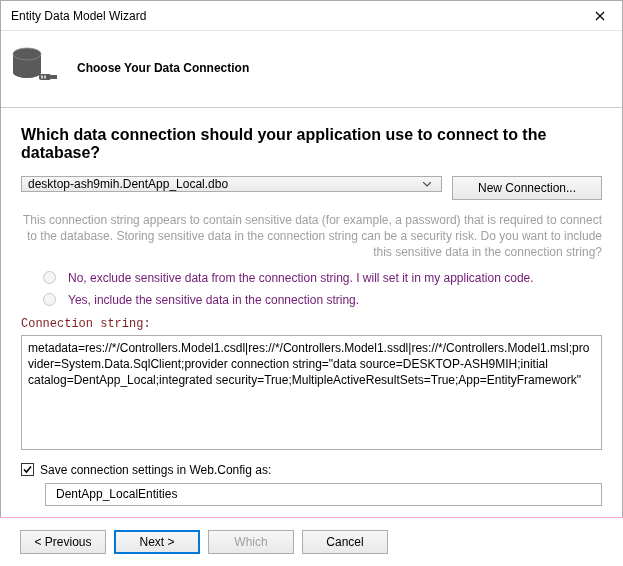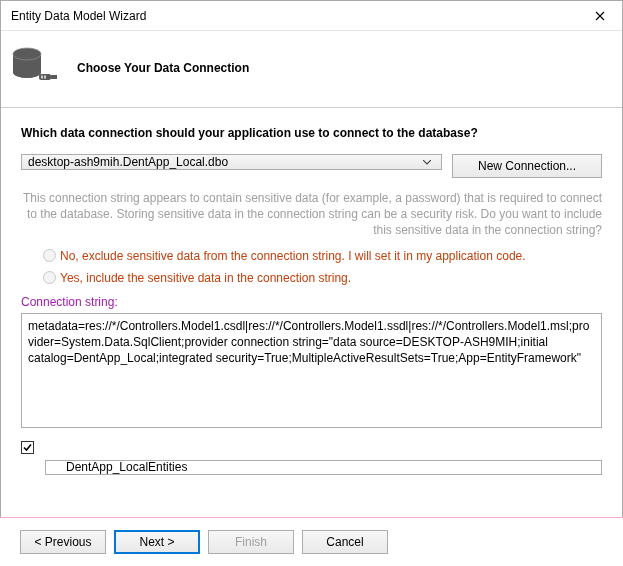--- a/index.html
+++ b/index.html
@@ -6,36 +6,36 @@
     body { font-family: "Segoe UI", Tahoma, sans-serif; font-size: 12px; background: #fff; width: 623px; height: 566px; overflow: hidden; border: 1px solid #aaa; }
     .titlebar { height: 30px; display: flex; align-items: center; padding: 0 0 0 10px; background: #fff; border-bottom: 1px solid #e5e5e5; }
     .titlebar .title { flex: 1; font-size: 12px; color: #000; }
     .titlebar .close { width: 45px; height: 30px; display: flex; align-items: center; justify-content: center; cursor: pointer; }
     .titlebar .close svg { width: 10px; height: 10px; }
     .header { display: flex; align-items: center; padding: 12px 20px 14px 4px; }
     .header .icon-wrap { width: 60px; height: 50px; display: flex; align-items: center; justify-content: center; margin-right: 12px; }
     .header h1 { font-size: 12px; font-weight: bold; color: #000; }
     .divider { height: 1px; background: #ccc; margin: 0; }
     .content { padding: 18px 20px 10px 20px; }
-    .question { font-size: 12px; font-weight: bold; color: #000; margin-bottom: 14px; }
+    .question { font-size: 16px; font-weight: bold; color: #000; margin-bottom: 14px; }
     .row-conn { display: flex; gap: 10px; margin-bottom: 12px; }
     .combo { flex: 1; height: 16px; display: flex; align-items: center; border: 1px solid #adadad; background: linear-gradient(#f7f7f7, #e9e9e9); padding: 0 6px; cursor: default; position: relative; }
     .combo-text { flex: 1; font-size: 12px; color: #000; }
     .combo-arrow { width: 16px; display: flex; align-items: center; justify-content: center; }
     .btn-newconn { width: 150px; height: 24px; border: 1px solid #adadad; background: linear-gradient(#f7f7f7, #e9e9e9); font-size: 12px; cursor: pointer; }
     .info { font-size: 12px; color: #a0a0a0; line-height: 1.35; margin-bottom: 10px; text-align: right; }
     .radio-group { padding-left: 22px; margin-bottom: 10px; }
-    .radio-item { display: flex; align-items: center; gap: 4px; margin-bottom: 8px; color: #c2410c; font-size: 12px; }
+    .radio-item { display: flex; align-items: center; gap: 12px; margin-bottom: 8px; color: #701a75; font-size: 12px; }
     .radio-circle { width: 13px; height: 13px; border: 1px solid #c8c8c8; border-radius: 50%; background: #f4f4f4; }
-    .label-cs { font-size: 12px; color: #a21caf; margin-bottom: 4px; display: block; }
+    .label-cs { font-size: 12px; color: #7f1d1d; margin-bottom: 4px; display: block; font-family: Liberation Mono, monospace; }
     .conn-string-box { width: 100%; height: 115px; border: 1px solid #adadad; background: #fff; padding: 4px 6px; font-size: 12px; color: #000; line-height: 1.35; overflow-y: scroll; font-family: "Segoe UI", Tahoma, sans-serif; resize: none; }
     .save-row { display: flex; align-items: center; gap: 6px; margin-top: 10px; margin-bottom: 6px; }
     .checkbox { width: 13px; height: 13px; border: 1px solid #333; background: #fff; display: flex; align-items: center; justify-content: center; cursor: pointer; }
     .checkbox svg { width: 11px; height: 11px; }
-    .conn-name { margin-left: 24px; width: calc(100% - 24px); height: 15px; border: 1px solid #adadad; padding: 0 20px; font-size: 12px; font-family: inherit; }
+    .conn-name { margin-left: 24px; width: calc(100% - 24px); height: 23px; border: 1px solid #adadad; padding: 0 10px; font-size: 12px; font-family: inherit; }
     .footer { position: absolute; bottom: 0; left: 0; right: 0; border-top: 1px solid #f9a8d4; padding: 12px 20px; display: flex; justify-content: flex-start; gap: 8px; background: #fff; }
     .footer button { width: 86px; height: 24px; border: 1px solid #adadad; background: linear-gradient(#f7f7f7, #e9e9e9); font-size: 12px; cursor: pointer; font-family: inherit; }
     .footer button.primary { border: 2px solid #0078d7; }
     .footer button:disabled { color: #a0a0a0; cursor: default; }
   </style>
 </head>
 <body>
 
 <div class="titlebar">
   <span class="title">Entity Data Model Wizard</span>
@@ -94,22 +94,23 @@
 
   <label class="label-cs">Connection string:</label>
   <textarea class="conn-string-box" readonly="" style="">metadata=res://*/Controllers.Model1.csdl|res://*/Controllers.Model1.ssdl|res://*/Controllers.Model1.msl;provider=System.Data.SqlClient;provider connection string="data source=DESKTOP-ASH9MIH;initial catalog=DentApp_Local;integrated security=True;MultipleActiveResultSets=True;App=EntityFramework"</textarea>
 
   <div class="save-row">
     <div class="checkbox">
       <svg viewBox="0 0 11 11">
           <path d="M2 5.5 L4.5 8 L9 2.5" fill="none" stroke="#000" stroke-width="1.6"></path>
         </svg>
     </div>
+    <span>Save connection settings in Web.Config as:</span>
   </div>
   <input class="conn-name" type="text" value="DentApp_LocalEntities" style="">
 </div>
 
 <div class="footer">
   <button>&lt; Previous</button>
   <button class="primary">Next &gt;</button>
-  <button disabled="">Finish</button>
+  <button disabled="">Which</button>
   <button>Cancel</button>
 </div>
 
 </body></html>

